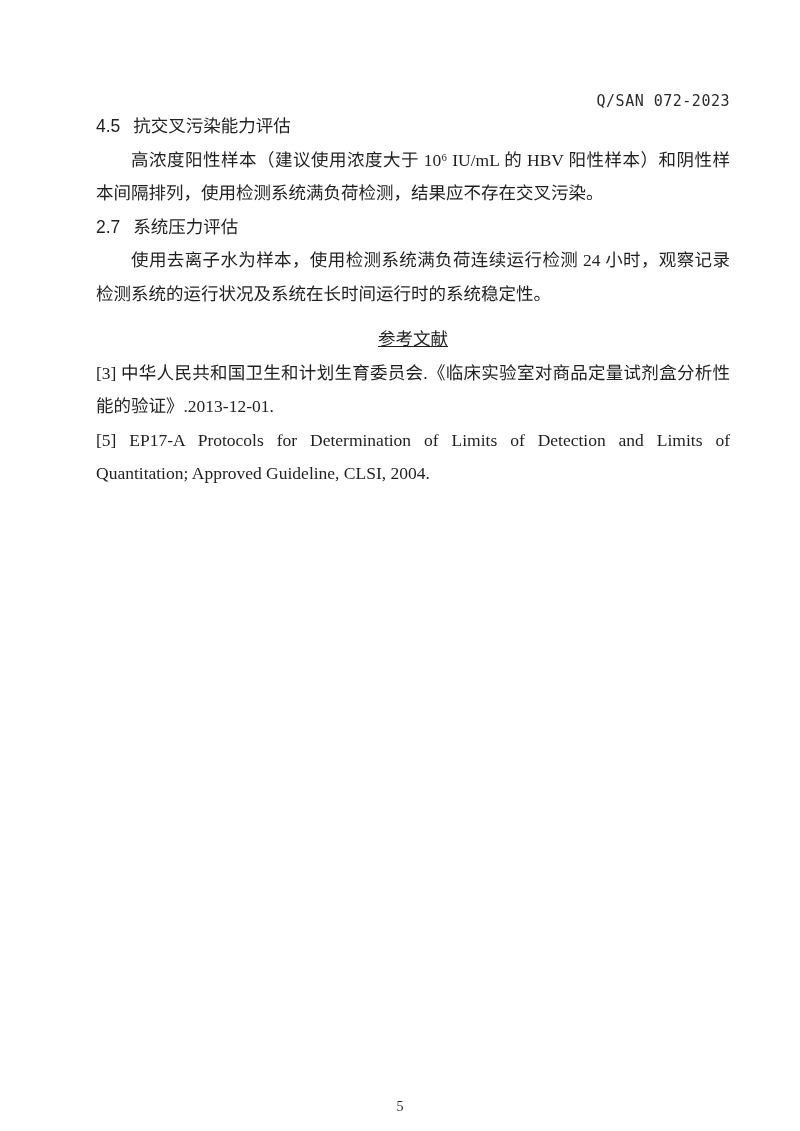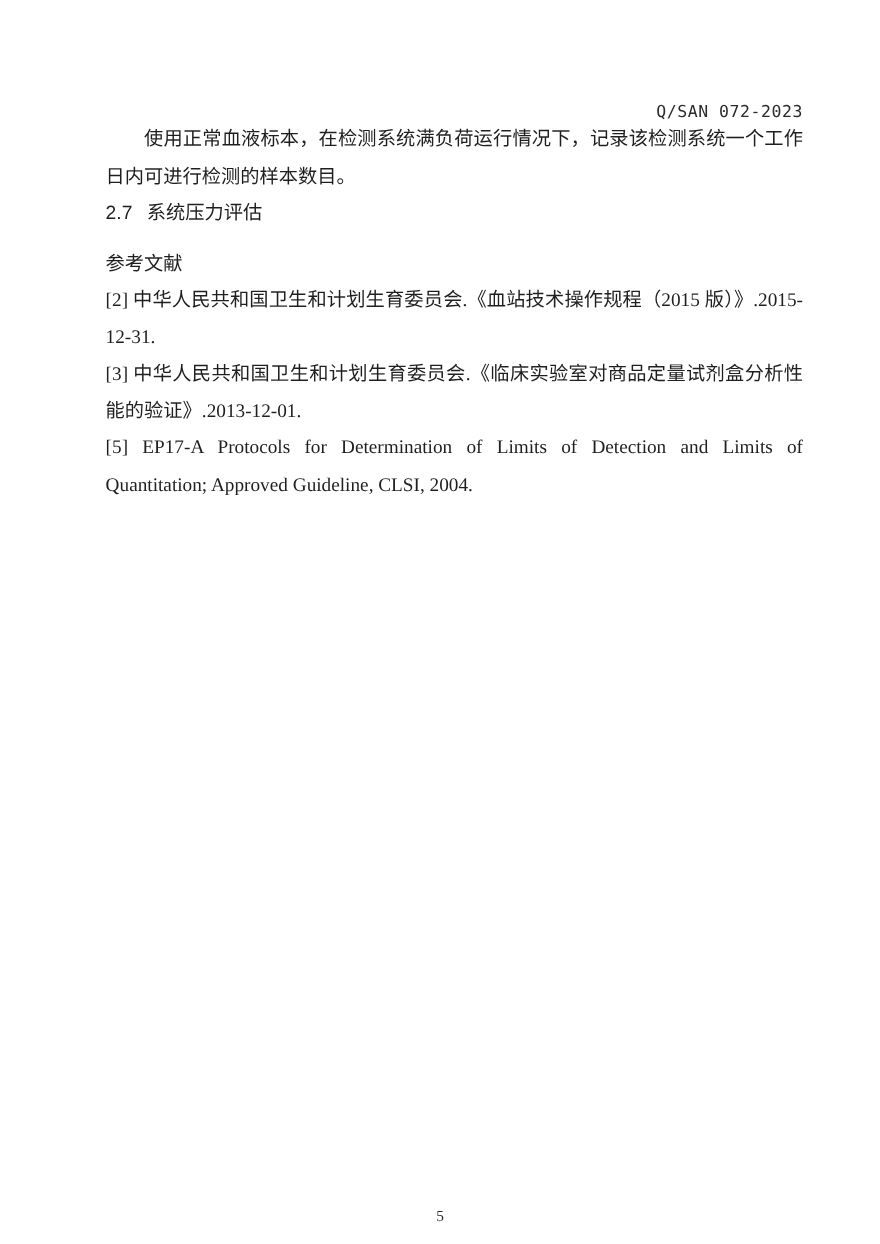--- a/index.html
+++ b/index.html
@@ -50,21 +50,23 @@
   }
   .body-para {
     margin: 0;
     text-indent: 2em;
   }
   .ref-heading {
     margin: 12px 0 0 0;
     font-size: 17.5px;
     font-weight: normal;
     line-height: 33.5px;
+    text-align: center;
     text-indent: 0;
+    text-decoration: underline;
   }
   .ref-item {
     margin: 0;
     text-indent: 0;
   }
   .page-number {
     position: absolute;
     left: 0;
     right: 0;
     bottom: 16px;
@@ -75,30 +77,33 @@
 </style>
 </head>
 <body>
 
 <div class="page">
 
   <div class="doc-code">Q/SAN 072-2023</div>
 
   <div class="content">
 
+    <h4 class="section-heading">
+      <span class="sec-num">4.5</span><span>抗交叉污染能力评估</span>
+    </h4>
+    <p class="body-para">高浓度阳性样本（建议使用浓度大于 10⁶ IU/mL 的 HBV 阳性样本）和阴性样本间隔排列，使用检测系统满负荷检测，结果应不存在交叉污染。</p>
 
-    <p class="body-para">使用正常血液标本，在检测系统满负荷运行情况下，记录该检测系统一个工作日内可进行检测的样本数目。</p>
 
     <h4 class="section-heading">
       <span class="sec-num">2.7</span><span>系统压力评估</span>
     </h4>
+    <p class="body-para">使用去离子水为样本，使用检测系统满负荷连续运行检测 24 小时，观察记录检测系统的运行状况及系统在长时间运行时的系统稳定性。</p>
 
     <h4 class="ref-heading">参考文献</h4>
 
-    <p class="ref-item">[2] 中华人民共和国卫生和计划生育委员会.《血站技术操作规程（2015 版）》.2015-12-31.</p>
     <p class="ref-item">[3] 中华人民共和国卫生和计划生育委员会.《临床实验室对商品定量试剂盒分析性能的验证》.2013-12-01.</p>
     <p class="ref-item">[5] EP17-A Protocols for Determination of Limits of Detection and Limits of Quantitation; Approved Guideline, CLSI, 2004.</p>
 
   </div>
 
   <div class="page-number">5</div>
 
 </div>
 
 </body></html>

